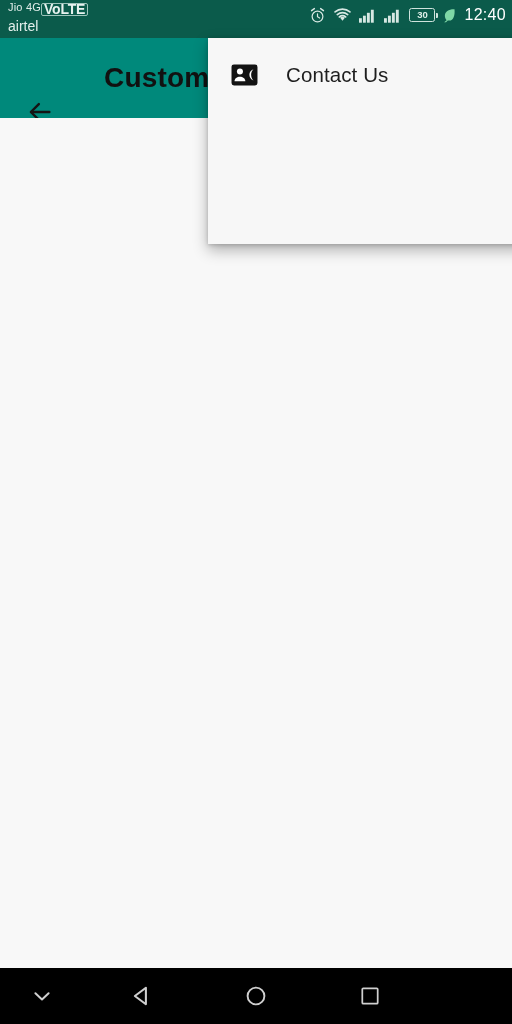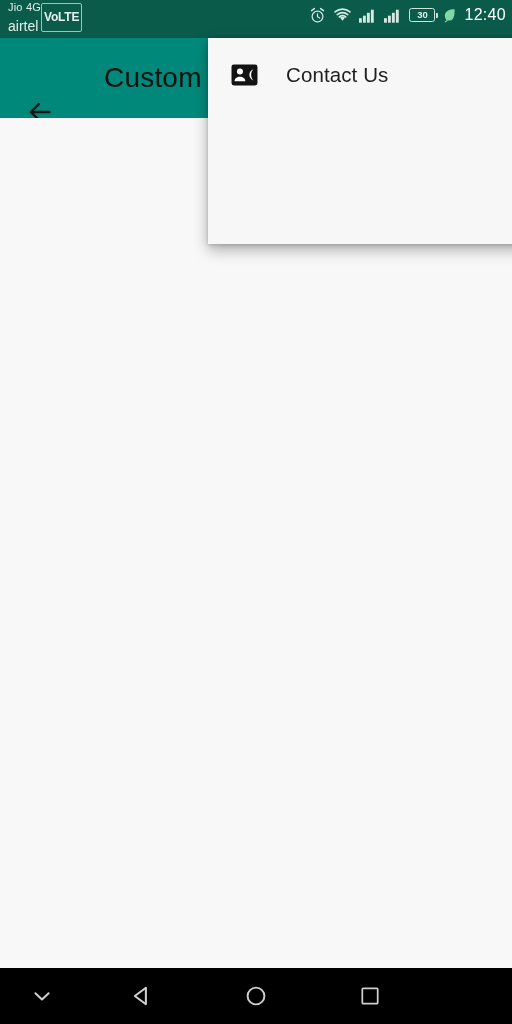--- a/index.html
+++ b/index.html
@@ -34,24 +34,24 @@
     position: absolute;
     left: 8px; top: 1px;
     font-size: 11px;
     letter-spacing: .2px;
     color: #e2efeb;
     white-space: nowrap;
   }
   .volte-badge {
     position: absolute;
     left: 41px; top: 3px;
-    font-size: 12px;
+    font-size: 14px;
     font-weight: bold;
     line-height: 11px;
-    padding: 8px 2px;
+    padding: 0 2px;
     border: 1px solid #9dc4bb;
     border-radius: 2px;
     color: #e7f2ef;
     letter-spacing: -0.2px;
   }
   .carrier-secondary {
     position: absolute;
     left: 8px; top: 18px;
     font-size: 14px;
     color: #e2efeb;
@@ -118,21 +118,21 @@
     justify-content: center;
     cursor: pointer;
   }
   #app-bar-title {
     position: absolute;
     left: 104px;
     top: 0;
     height: 80px;
     line-height: 80px;
     font-size: 28px;
-    font-weight: normal;
+    font-weight: bold;
     color: #111111;
     white-space: nowrap;
     letter-spacing: .2px;
   }
 
   
   #content-area {
     position: absolute;
     top: 118px; left: 0;
     width: 512px;

